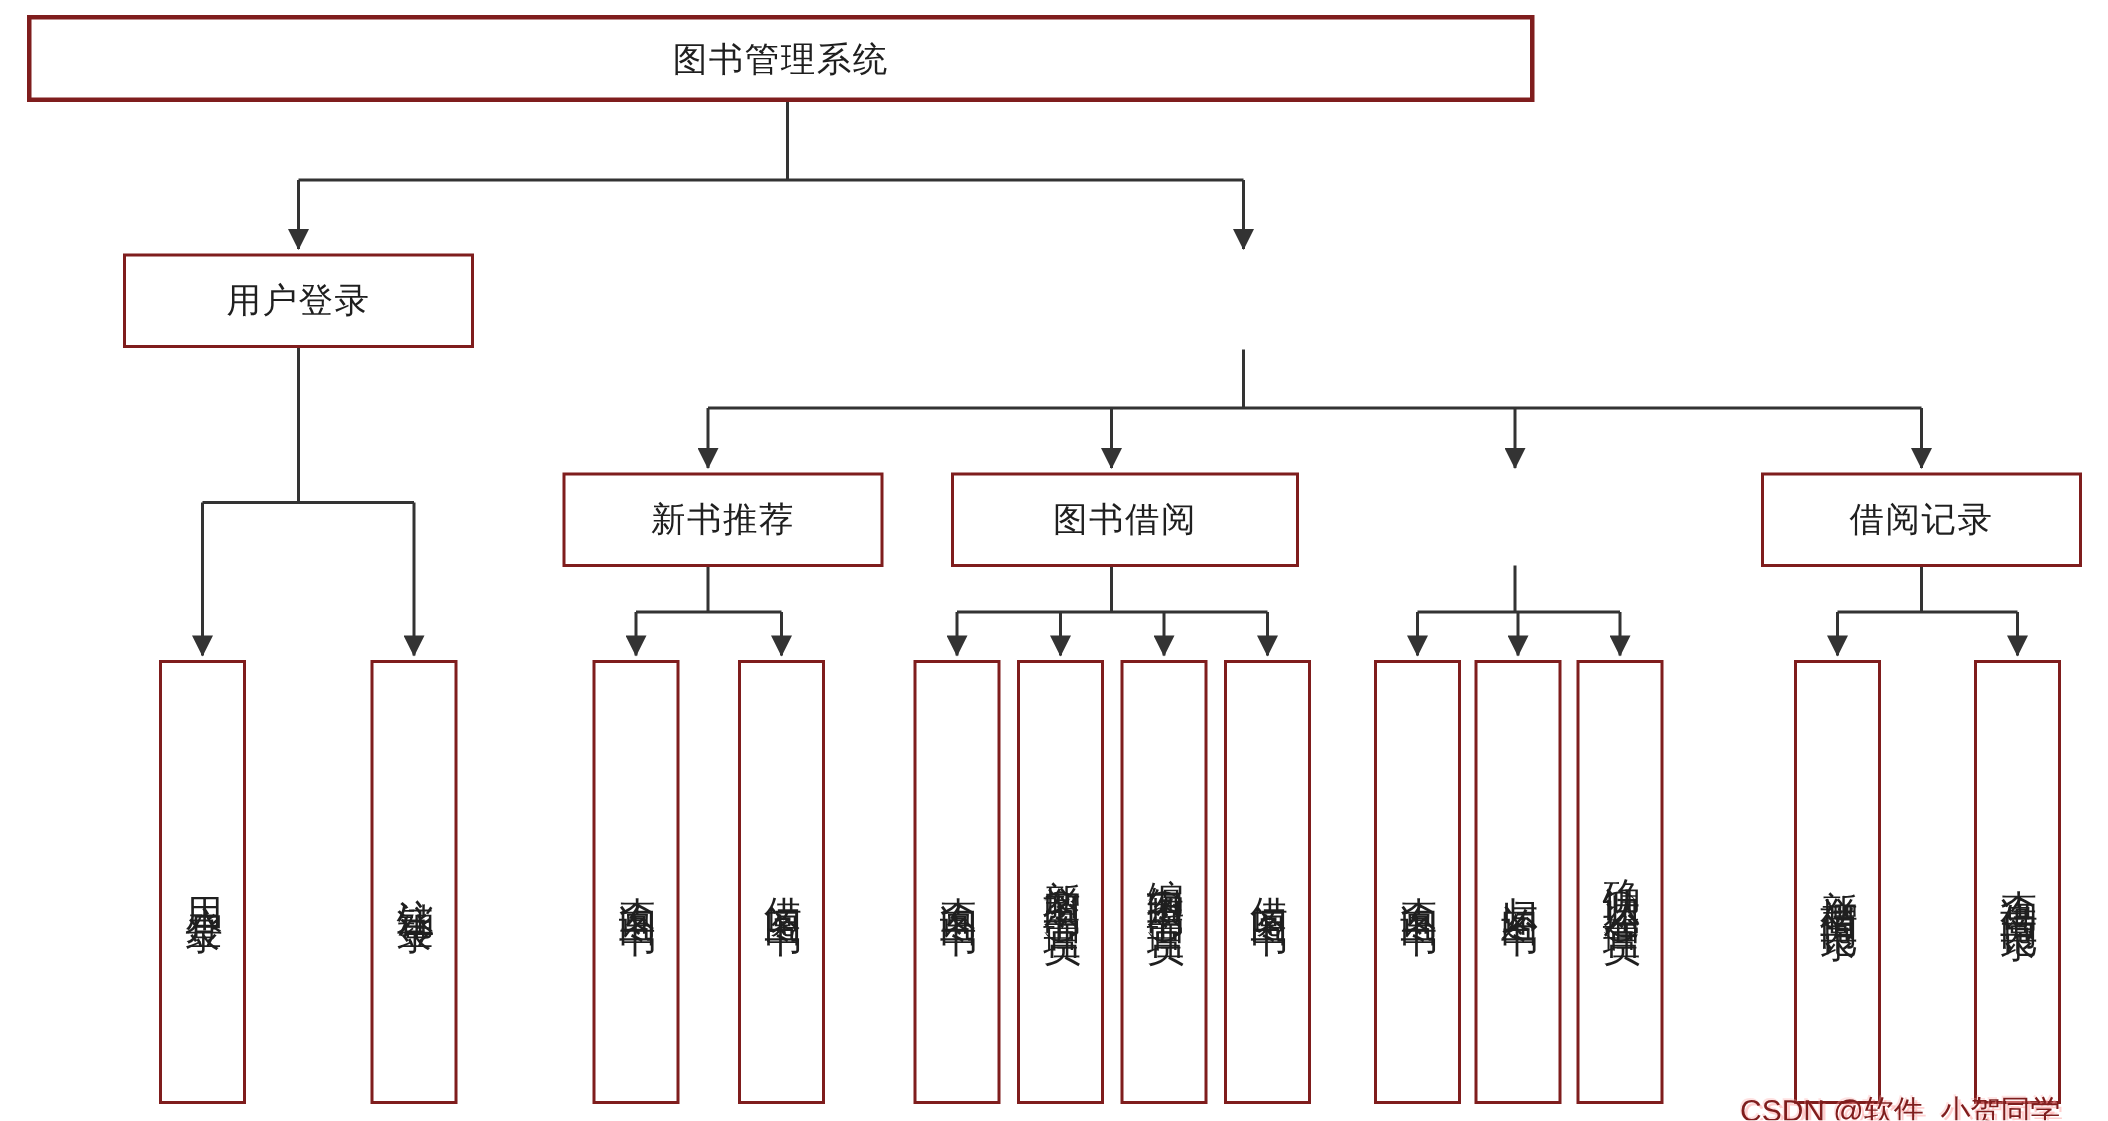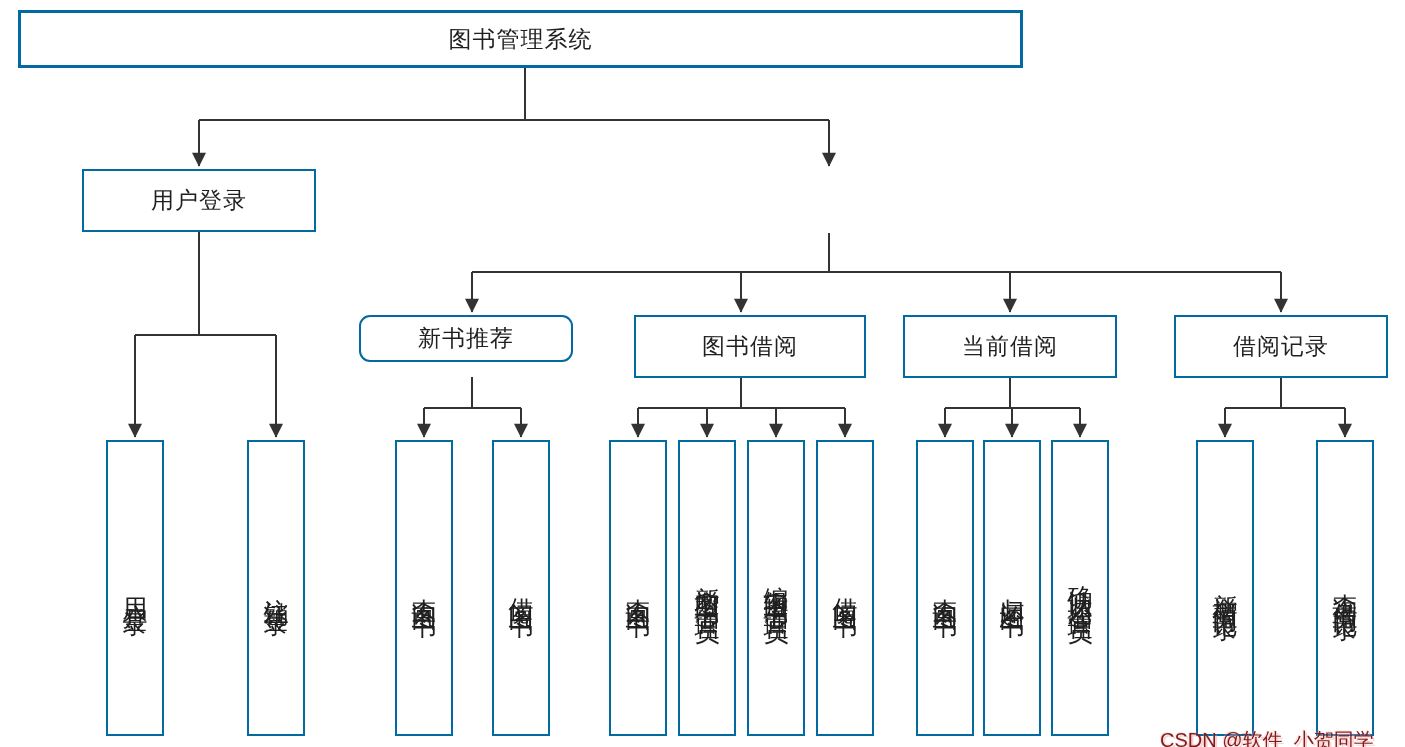--- a/index.html
+++ b/index.html
@@ -1,29 +1,29 @@
 <!DOCTYPE html>
 <html><head>
 <meta charset="utf-8">
 <style>
   html,body{margin:0;padding:0;background:#ffffff;}
   body{font-family:"Liberation Sans","DejaVu Sans",sans-serif;}
   .canvas{position:relative;width:1405px;height:747px;background:#ffffff;overflow:hidden;}
   .wires{position:absolute;left:0;top:0;z-index:1;}
   .box{
     position:absolute;box-sizing:border-box;z-index:2;
-    background:#ffffff;border:2px solid #0369a1;
+    background:#ffffff;border:2px solid #7f1d1d;
     display:flex;align-items:center;justify-content:center;
     color:#1f1f1f;text-align:center;
   }
   .hbox{font-size:23px;letter-spacing:1px;}
   #n-root{left:18px;top:10px;width:1005px;height:58px;border-width:3px;}
   #n-user-login{left:82px;top:169px;width:234px;height:63px;}
   #n-book-mgmt{left:712px;top:169px;width:235px;height:64px;}
-  #n-new-book{left:359px;top:315px;width:214px;height:47px;border-radius:11px;}
+  #n-new-book{left:375px;top:315px;width:214px;height:63px;}
   #n-book-borrow{left:634px;top:315px;width:232px;height:63px;}
   #n-cur-borrow{left:903px;top:315px;width:214px;height:63px;}
   #n-borrow-rec{left:1174px;top:315px;width:214px;height:63px;}
   .vbox{
     top:440px;width:58px;height:296px;
     writing-mode:vertical-rl;text-orientation:mixed;
     font-size:25px;letter-spacing:5px;line-height:1;
   }
   #l1{left:106px;}  #l2{left:247px;}
   #l3{left:395px;}  #l4{left:492px;}
@@ -78,21 +78,20 @@
       <line x1="1345" y1="408" x2="1345" y2="437" marker-end="url(#arrow)"></line>
     </g>
   </svg>
 
   <div id="n-root" class="box hbox">图书管理系统</div>
 
   <div id="n-user-login" class="box hbox">用户登录</div>
 
   <div id="n-new-book" class="box hbox">新书推荐</div>
   <div id="n-book-borrow" class="box hbox">图书借阅</div>
-  <div id="n-cur-borrow" class="box hbox">当前借阅</div>
   <div id="n-borrow-rec" class="box hbox">借阅记录</div>
 
   <div id="l1" class="box vbox">用户登录</div>
   <div id="l2" class="box vbox">注销登录</div>
   <div id="l3" class="box vbox">查询图书</div>
   <div id="l4" class="box vbox">借阅图书</div>
   <div id="l5" class="box vbox">查询图书</div>
   <div id="l6" class="box vbox">新增图书（管理员）</div>
   <div id="l7" class="box vbox">编辑图书（管理员）</div>
   <div id="l8" class="box vbox">借阅图书</div>

